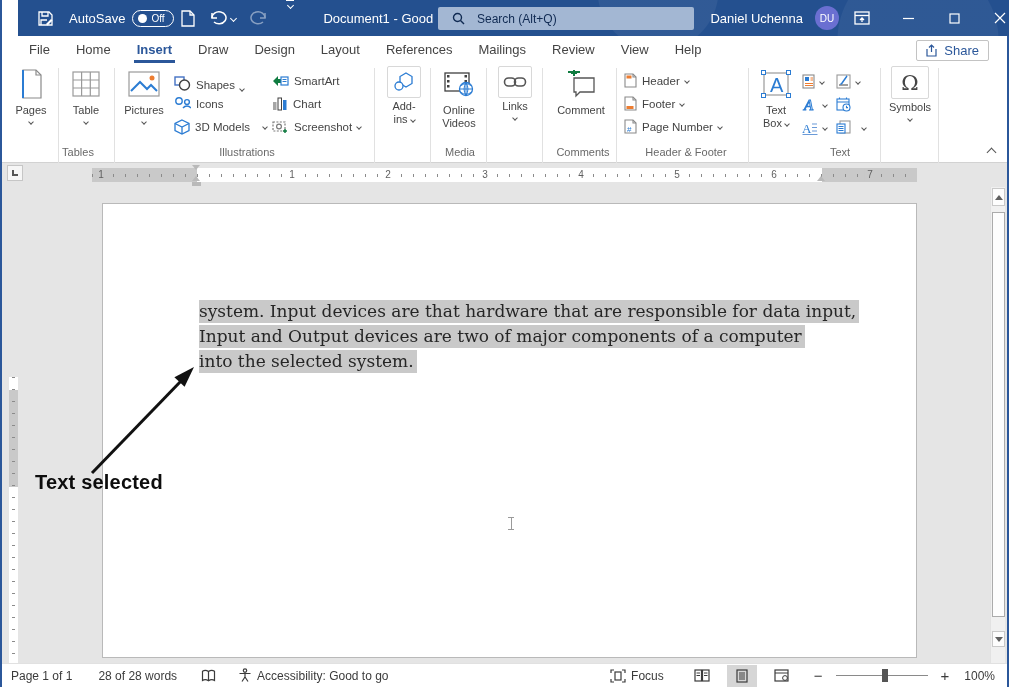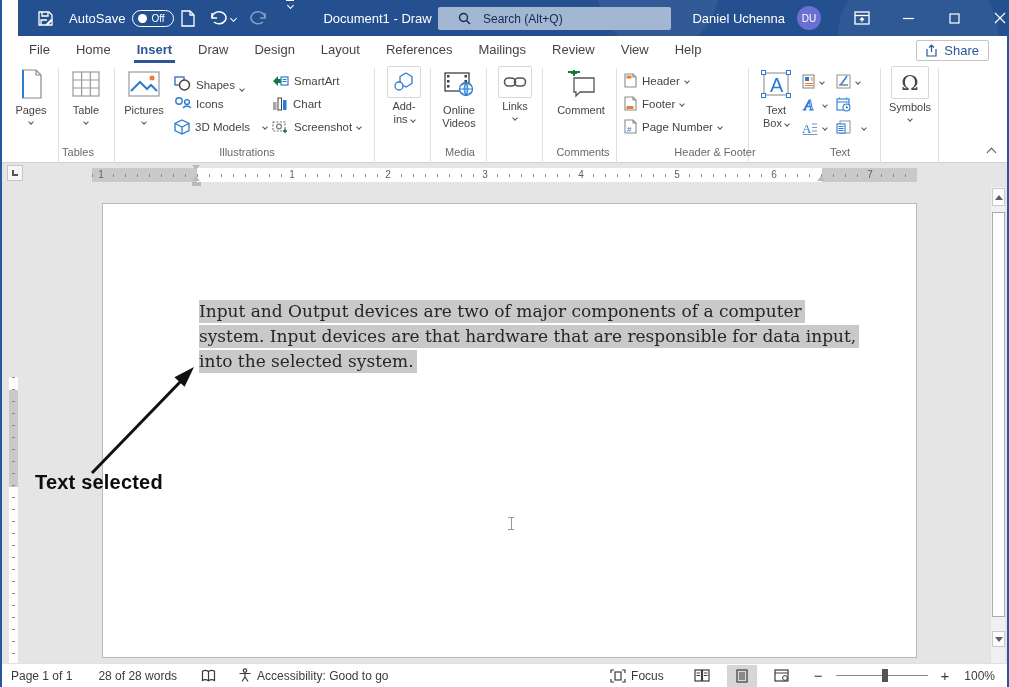--- a/index.html
+++ b/index.html
@@ -18,26 +18,26 @@
   .autosave { display:flex; align-items:center; gap:7px; margin-left:8px; }
   .pill { width:42px; height:17px; border:1px solid #fff; border-radius:9px; display:flex; align-items:center; gap:4px; padding:0 5px; }
   .pill .knob { width:9px; height:9px; border-radius:50%; background:#fff; }
   .pill .state { font-size:10px; color:#fff; }
   .qat-chev { display:flex; flex-direction:column; align-items:center; gap:2px; margin-left:4px; }
   .qat-chev .bar { width:8px; height:1px; background:#fff; }
   .chev { width:5px; height:5px; border-right:1.4px solid #fff; border-bottom:1.4px solid #fff; transform:rotate(45deg); display:inline-block; }
   .chev.gray { border-color:#555; }
   .chev.small { width:4px; height:4px; }
   .doc-title { margin-left:22px; white-space:nowrap; }
-  .search-box { position:absolute; left:420px; top:7px; width:233px; height:23px; background:#a3b7d3;
-    border-radius:2px; display:flex; align-items:center; padding-left:20px; gap:12px; color:#102a52; font-size:12px; }
+  .search-box { position:absolute; left:420px; top:7px; width:256px; height:23px; background:#a3b7d3;
+    border-radius:2px; display:flex; align-items:center; padding-left:14px; gap:12px; color:#102a52; font-size:12px; }
   .tb-right { position:absolute; right:0; top:0; height:36px; display:flex; align-items:center; }
   .user-name { margin-right:12px; }
   .avatar { width:24px; height:24px; border-radius:50%; background:#6a6fd1; color:#fff; font-size:10px;
-    display:flex; align-items:center; justify-content:center; margin-right:18px; }
+    display:flex; align-items:center; justify-content:center; }
   .win-btn { width:46px; height:36px; display:flex; align-items:center; justify-content:center; color:#fff; font-size:13px; }
 
   
   .tabrow { position:absolute; left:0; top:36px; width:100%; height:27px; background:#fff; display:flex; align-items:center; }
   .tab { padding:0 13px; font-size:13px; color:#444; height:100%; display:flex; align-items:center; position:relative; cursor:default; }
   .tab.active { color:#2b579a; font-weight:bold; }
   .tab.active::after { content:""; position:absolute; left:10px; right:10px; bottom:0; height:3px; background:#2b579a; }
   .share-btn { position:absolute; right:18px; top:4px; height:21px; border:1px solid #c3c3c3; border-radius:2px;
     display:flex; align-items:center; gap:5px; padding:0 9px; color:#2b579a; font-size:13px; background:#fff; }
 
@@ -138,21 +138,21 @@
     <div class="tb-item" style="opacity:.45">
       <svg width="18" height="16" viewBox="0 0 18 16" fill="none" stroke="#fff" stroke-width="1.5">
         <path d="M15 3 v5 h-5"></path>
           <path d="M15 8 a7 6 0 1 0 -2 4"></path>
       </svg>
     </div>
     <div class="tb-item qat-chev">
       <span class="bar"></span>
         <span class="chev"></span>
     </div>
-    <div class="doc-title">Document1  -  Draw</div>
+    <div class="doc-title">Document1  -  Good</div>
     <div class="search-box">
       <svg width="13" height="13" viewBox="0 0 13 13" fill="none" stroke="#102a52" stroke-width="1.4">
         <circle cx="5.5" cy="5.5" r="4"></circle>
           <path d="M8.5 8.5 L12 12"></path>
       </svg>
       <span>Search (Alt+Q)</span>
     </div>
     <div class="tb-right">
       <span class="user-name">Daniel Uchenna</span>
       <span class="avatar">DU</span>
@@ -387,21 +387,21 @@
     <div class="srow" style="left:622px; top:53px;">
       <svg width="13" height="15" viewBox="0 0 13 15" fill="#fff" stroke="#8a8a8a" stroke-width="1.1">
         <path d="M1 1 h8 l3 3 v10 h-11 z"></path>
           <path d="M9 1 v3 h3" fill="none"></path>
         <text x="3" y="12.5" font-size="8" fill="#2b7cd3" stroke="none" font-family="Liberation Sans">#</text>
       </svg>
       <span>Page Number</span>
       <span class="chev gray small"></span>
     </div>
     <div class="divider" style="left:746px"></div>
-    <div class="glabel" style="left:713px">Header &amp; Footer</div>
+    <div class="glabel" style="left:684px">Header &amp; Footer</div>
 
     <div class="bigbtn" style="left:752px; width:44px;">
       <div class="ico">
         <svg width="32" height="30" viewBox="0 0 32 30">
           <rect x="4" y="4" width="24" height="22" fill="#fff" stroke="#9a9a9a" stroke-width="1.2"></rect>
           <text x="10" y="23" font-size="20" fill="#2b7cd3" font-family="Liberation Sans">A</text>
           <g fill="#fff" stroke="#2b7cd3" stroke-width="1">
               <rect x="1.5" y="1.5" width="4" height="4"></rect>
               <rect x="26.5" y="1.5" width="4" height="4"></rect>
               <rect x="1.5" y="24.5" width="4" height="4"></rect>
@@ -505,22 +505,22 @@
 
   <div class="docarea">
     <div class="vruler">
       <div class="gray-top"></div>
         <div class="ticks"></div>
     </div>
 
     <div class="page"></div>
 
     <div class="doctext">
+      <div class="line"><span>system. Input devices are that hardware that are responsible for data input,</span></div>
       <div class="line"><span>Input and Output devices are two of major components of a computer</span></div>
-      <div class="line"><span>system. Input devices are that hardware that are responsible for data input,</span></div>
       <div class="line"><span>into the selected system.</span></div>
     </div>
 
     <svg class="arrow-svg" width="125" height="125" viewBox="0 0 125 125">
       <line x1="12" y1="118" x2="102" y2="25" stroke="#111" stroke-width="3"></line>
       <polygon points="114,12 104.6,31.8 94.4,22.2" fill="#111"></polygon>
     </svg>
     <div class="annot-label">Text selected</div>
 
     <div class="ibeam"></div>

